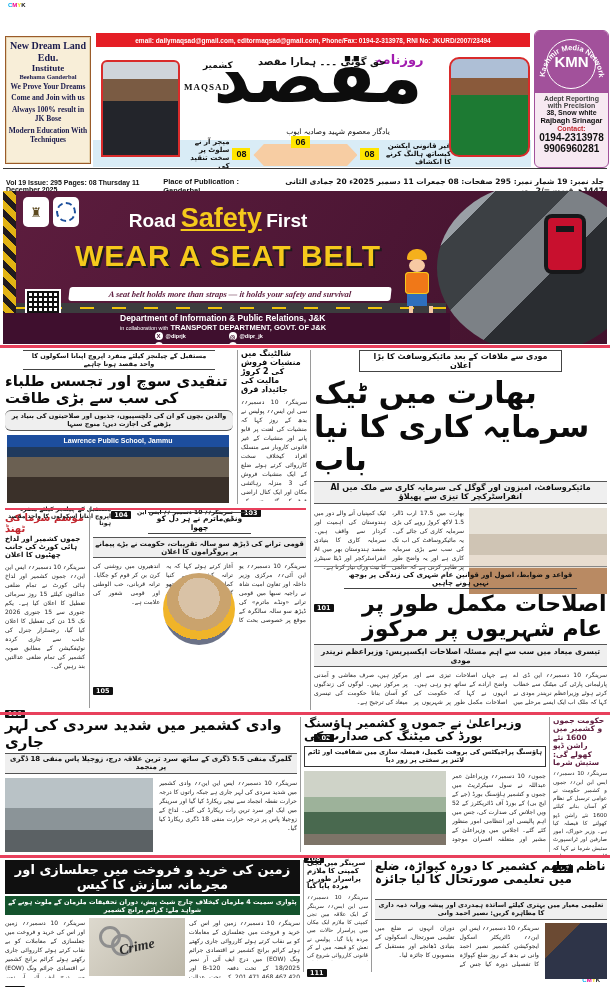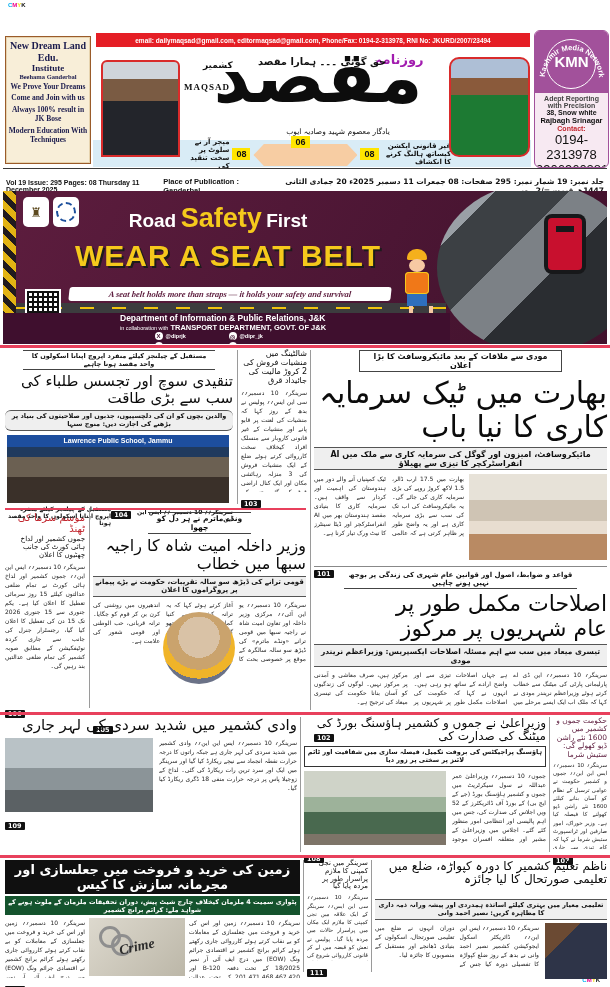--- a/index.html
+++ b/index.html
@@ -23,21 +23,21 @@
   .kmn{position:absolute;left:534px;top:30px;width:73px;height:136px;background:#f7e9f2;
        border:1px solid #a2519b;border-radius:6px;overflow:hidden;text-align:center;}
   .kmn-top{position:relative;width:100%;height:62px;background:#a2519b;}
   .kmn-circ{position:absolute;left:11px;top:8px;width:48px;height:48px;border:1.5px solid #fff;border-radius:50%;}
   .kmn-abbr{position:absolute;left:0;top:22px;width:100%;text-align:center;color:#fff;font:bold 15px "Liberation Sans",sans-serif;}
   .kmn-lines{padding:2px 1px;color:#333;}
   .kl1{font-size:7px;color:#444;font-weight:bold;}
   .kl2{font-size:7px;font-weight:bold;color:#111;}
   .kl3{font-size:7.5px;font-weight:bold;color:#111;}
   .klc{font-size:7px;font-weight:bold;color:#c2262e;}
-  .kln{font-size:13px;font-weight:normal;color:#111;}
+  .kln{font-size:10px;font-weight:bold;color:#111;}
   
   .m-roznama{position:absolute;left:375px;top:52px;font-size:13px;font-weight:bold;color:#a21caf;}
   .m-tagline{position:absolute;left:258px;top:56px;font-size:10px;font-weight:bold;color:#111;}
   .m-latin{position:absolute;left:184px;top:82px;font:bold 9px "Liberation Serif",serif;letter-spacing:1px;color:#111;}
   .m-title{position:absolute;left:196px;top:40px;width:244px;text-align:center;font-size:72px;line-height:1.05;
            font-weight:bold;color:#0d0d0d;}
   .m-region{position:absolute;left:203px;top:60px;font-size:9px;font-weight:bold;color:#111;}
   .m-memorial{position:absolute;left:248px;top:127px;width:180px;text-align:center;font-size:7.5px;color:#111;}
   .photo{position:absolute;overflow:hidden;}
   .ph-salah{left:101px;top:60px;width:75px;height:93px;border:2px solid #d92b2b;border-radius:6px 6px 0 0;
@@ -65,21 +65,21 @@
   .advert{position:absolute;left:3px;top:191px;width:604px;height:153px;background:linear-gradient(120deg,#5d1d3e,#4c1634 60%,#41122c);overflow:hidden;}
   .hazard{position:absolute;left:0;top:0;width:13px;height:153px;
           background:repeating-linear-gradient(45deg,#f1c40f 0 6px,#1a1a1a 6px 12px);opacity:.9;}
   .emblem1{position:absolute;left:20px;top:6px;width:26px;height:30px;background:#fff;border-radius:5px;
            display:flex;align-items:center;justify-content:center;font-size:13px;color:#5d4a1f;}
   .emblem2{position:absolute;left:50px;top:6px;width:26px;height:30px;background:#fff;border-radius:5px;
            display:flex;align-items:center;justify-content:center;}
   .wheel{width:16px;height:16px;border:2px dashed #1c4f9c;border-radius:50%;}
   .ad-title{position:absolute;left:60px;top:12px;width:310px;text-align:center;color:#fff;}
   .ad-title .w{font:bold 19px "Liberation Sans",sans-serif;}
-  .ad-title .y{font:bold 27px "Liberation Sans",sans-serif;color:#f5c91c;}
+  .ad-title .y{font:bold 27px "Liberation Sans",sans-serif;color:#f5c91c;text-decoration:underline;}
   .ad-main{position:absolute;left:40px;top:48px;width:370px;text-align:center;color:#f5c91c;
            font:bold 30px "Liberation Sans",sans-serif;letter-spacing:1px;text-shadow:2px 2px 0 #1c1c1c;}
   .ad-slogan{position:absolute;left:66px;top:96px;width:310px;background:#fff;border-radius:3px;
              padding:2px 6px;font:italic bold 8.5px "Liberation Serif",serif;color:#5d1d3e;text-align:center;
              transform:skewX(-6deg);}
   .road{position:absolute;left:13px;bottom:31px;width:430px;height:10px;background:#3c3c3e;}
   .road i{display:block;margin-top:4px;height:2px;background:repeating-linear-gradient(90deg,#f1c40f 0 14px,transparent 14px 32px);}
   .qr{position:absolute;left:22px;top:98px;width:32px;height:32px;background:
       repeating-linear-gradient(0deg,#111 0 2px,transparent 2px 5px),
       repeating-linear-gradient(90deg,#111 0 2px,#fff 2px 5px);border:2px solid #fff;}
@@ -104,21 +104,21 @@
   .adf-slash{width:10px;height:26px;background:#fff;transform:skewX(-18deg);margin:0 10px;}
   .adf-social{flex:1;display:grid;grid-template-columns:1fr 1fr;gap:2px 4px;font:bold 5.5px "Liberation Sans",sans-serif;}
   .soc{display:flex;align-items:center;gap:3px;}
   .soc .ic{width:8px;height:8px;border-radius:50%;background:#fff;color:#3f0f2e;font:bold 6px "Liberation Sans",sans-serif;
            display:flex;align-items:center;justify-content:center;}
   
   .rule{position:absolute;left:0;width:610px;height:3px;background:#e8405c;}
   .vsep{position:absolute;width:1px;background:#9a9a9a;}
   .kicker{text-align:center;font-weight:bold;color:#111;border-top:1px solid #444;border-bottom:1px solid #444;
           padding:1px 2px;}
-  .headline{text-align:right;font-weight:normal;color:#0b0b0b;line-height:1.12;}
+  .headline{text-align:left;font-weight:bold;color:#0b0b0b;line-height:1.12;}
   .subhead{text-align:center;font-weight:bold;color:#111;background:#efefef;border-top:1px solid #555;
            border-bottom:1px solid #555;padding:1.5px 2px;}
   .nbody{font-size:6px;line-height:1.5;color:#1c1c1c;text-align:justify;}
   .endno{display:inline-block;background:#111;color:#fff;font:bold 6.5px "DejaVu Sans",sans-serif;
          padding:0 3px;border-radius:1px;}
   .caption{font-size:6px;font-weight:bold;color:#111;}
   .banner-blue{position:absolute;left:0;top:0;width:100%;height:12px;background:#1d4e9e;color:#fff;
                font:bold 7px "Liberation Sans",sans-serif;display:flex;align-items:center;justify-content:center;direction:ltr;}
   
   .art{position:absolute;}
@@ -309,41 +309,41 @@
     <div class="headline u" style="font-size:10px;color:#c2262e;margin-top:2px;">موسم سرما کی ٹھنڈ</div>
     <div class="headline u" style="font-size:7px;margin-top:2px;">جموں کشمیر اور لداخ ہائی کورٹ کی جانب چھٹیوں کا اعلان</div>
     <div class="nbody u" style="margin-top:2px;height:140px;overflow:hidden;">سرینگر؍ 10 دسمبر؍؍ ایس این این؍؍ جموں کشمیر اور لداخ ہائی کورٹ نے تمام ضلعی عدالتوں کیلئے 15 روز سرمائی تعطیل کا اعلان کیا ہے۔ یکم جنوری سے 15 جنوری 2026 تک 15 دن کی تعطیل کا اعلان کیا گیا، رجسٹرار جنرل کی جانب سے جاری کردہ نوٹیفکیشن کے مطابق صوبہ کشمیر کی تمام ضلعی عدالتیں بند رہیں گی۔</div>
     <span class="endno">106</span>
   </div>
 
   <div class="vsep" style="left:89px;top:508px;height:200px;"></div>
 
   <div class="art" style="left:93px;top:508px;width:213px;height:200px;border-top:2px solid #e8405c;">
     <div class="kicker u" style="font-size:7.5px;margin:2px 55px 0;">ونڈے ماترم نے ہر دل کو چھوا</div>
-    <div class="headline u" style="font-size:16px;margin-top:3px;">وزیر داخلہ امیت شاہ کا راجیہ سبھا میں خطاب</div>
     <div class="subhead u" style="font-size:7px;margin-top:3px;">قومی ترانے کی ڈیڑھ سو سالہ تقریبات، حکومت نے بڑے پیمانے پر پروگراموں کا اعلان</div>
     <div style="position:relative;margin-top:3px;height:118px;">
       <div class="nbody u" style="column-count:3;column-gap:6px;height:118px;overflow:hidden;">سرینگر؍ 10 دسمبر؍؍ یو این آئی؍؍ مرکزی وزیر داخلہ اور تعاون امیت شاہ نے راجیہ سبھا میں قومی ترانے «ونڈے ماترم» کی ڈیڑھ سو سالہ سالگرہ کے موقع پر خصوصی بحث کا آغاز کرتے ہوئے کہا کہ یہ ترانہ کشمیر سے کنیا کماری تک ہر دل کو چھو گیا اور آزادی کی جدوجہد کا علامتی نشان بنا۔ 1875 میں «ونڈے ماترم» تخلیق کیا گیا جس نے غلامی کے اندھیروں میں روشنی کی کرن بن کر قوم کو جگایا۔ ترانہ قربانی، حب الوطنی اور قومی شعور کی علامت ہے۔</div>
       <div class="photo ph-shah" style="position:absolute;left:70px;top:12px;"></div>
     </div>
     <span class="endno">105</span>
   </div>
 
   <div class="art" style="left:314px;top:566px;width:293px;height:144px;border-top:1px solid #888;">
     <div class="kicker u" style="font-size:7px;margin:3px 30px 0;border:0;border-bottom:1px solid #444;">قواعد و ضوابط، اصول اور قوانین عام شہری کی زندگی پر بوجھ نہیں ہونے چاہیں</div>
     <div class="headline u" style="font-size:22px;margin-top:3px;margin-left:48px;">اصلاحات مکمل طور پر عام شہریوں پر مرکوز</div>
     <div class="subhead u" style="font-size:7.5px;margin-top:3px;">تیسری میعاد میں سب سے اہم مسئلہ اصلاحات ایکسپریس: وزیراعظم نریندر مودی</div>
     <div class="nbody u" style="margin-top:3px;column-count:3;column-gap:6px;height:56px;overflow:hidden;">سرینگر؍ 10 دسمبر؍؍ این ڈی اے پارلیمانی پارٹی کی میٹنگ سے خطاب کرتے ہوئے وزیراعظم نریندر مودی نے کہا کہ ملک اب ایک ایسے مرحلے میں ہے جہاں اصلاحات تیزی سے اور واضح ارادے کے ساتھ ہو رہی ہیں۔ انہوں نے کہا کہ حکومت کی اصلاحات مکمل طور پر شہریوں پر مرکوز ہیں، صرف معاشی و آمدنی پر مرکوز نہیں۔ لوگوں کی زندگیوں کو آسان بنانا حکومت کی تیسری میعاد کی ترجیح ہے۔</div>
     <span class="endno">102</span>
   </div>
 
   <div class="rule" style="top:712px;"></div>
 
   <div class="art" style="left:5px;top:717px;width:292px;height:135px;">
     <div class="headline u" style="font-size:15px;">وادی کشمیر میں شدید سردی کی لہر جاری</div>
+    <div class="subhead u" style="font-size:7px;margin-top:2px;">گلمرگ منفی 5.5 ڈگری کے ساتھ سرد ترین علاقہ درج، زوجیلا پاس منفی 18 ڈگری پر منجمد</div>
     <div style="position:relative;margin-top:4px;height:76px;">
       <div class="photo ph-winter"></div>
       <div class="nbody u" style="position:absolute;left:154px;top:0;width:138px;height:76px;overflow:hidden;">سرینگر؍ 10 دسمبر؍؍ ایس این این؍؍ وادی کشمیر میں شدید سردی کی لہر جاری ہے جبکہ راتوں کا درجہ حرارت نقطہ انجماد سے نیچے ریکارڈ کیا گیا اور سرینگر میں ایک اور سرد ترین رات ریکارڈ کی گئی۔ لداخ کے زوجیلا پاس پر درجہ حرارت منفی 18 ڈگری ریکارڈ کیا گیا۔</div>
     </div>
     <span class="endno">109</span>
   </div>
 
   <div class="vsep" style="left:300px;top:717px;height:135px;"></div>
 
   <div class="art" style="left:304px;top:717px;width:242px;height:135px;">

